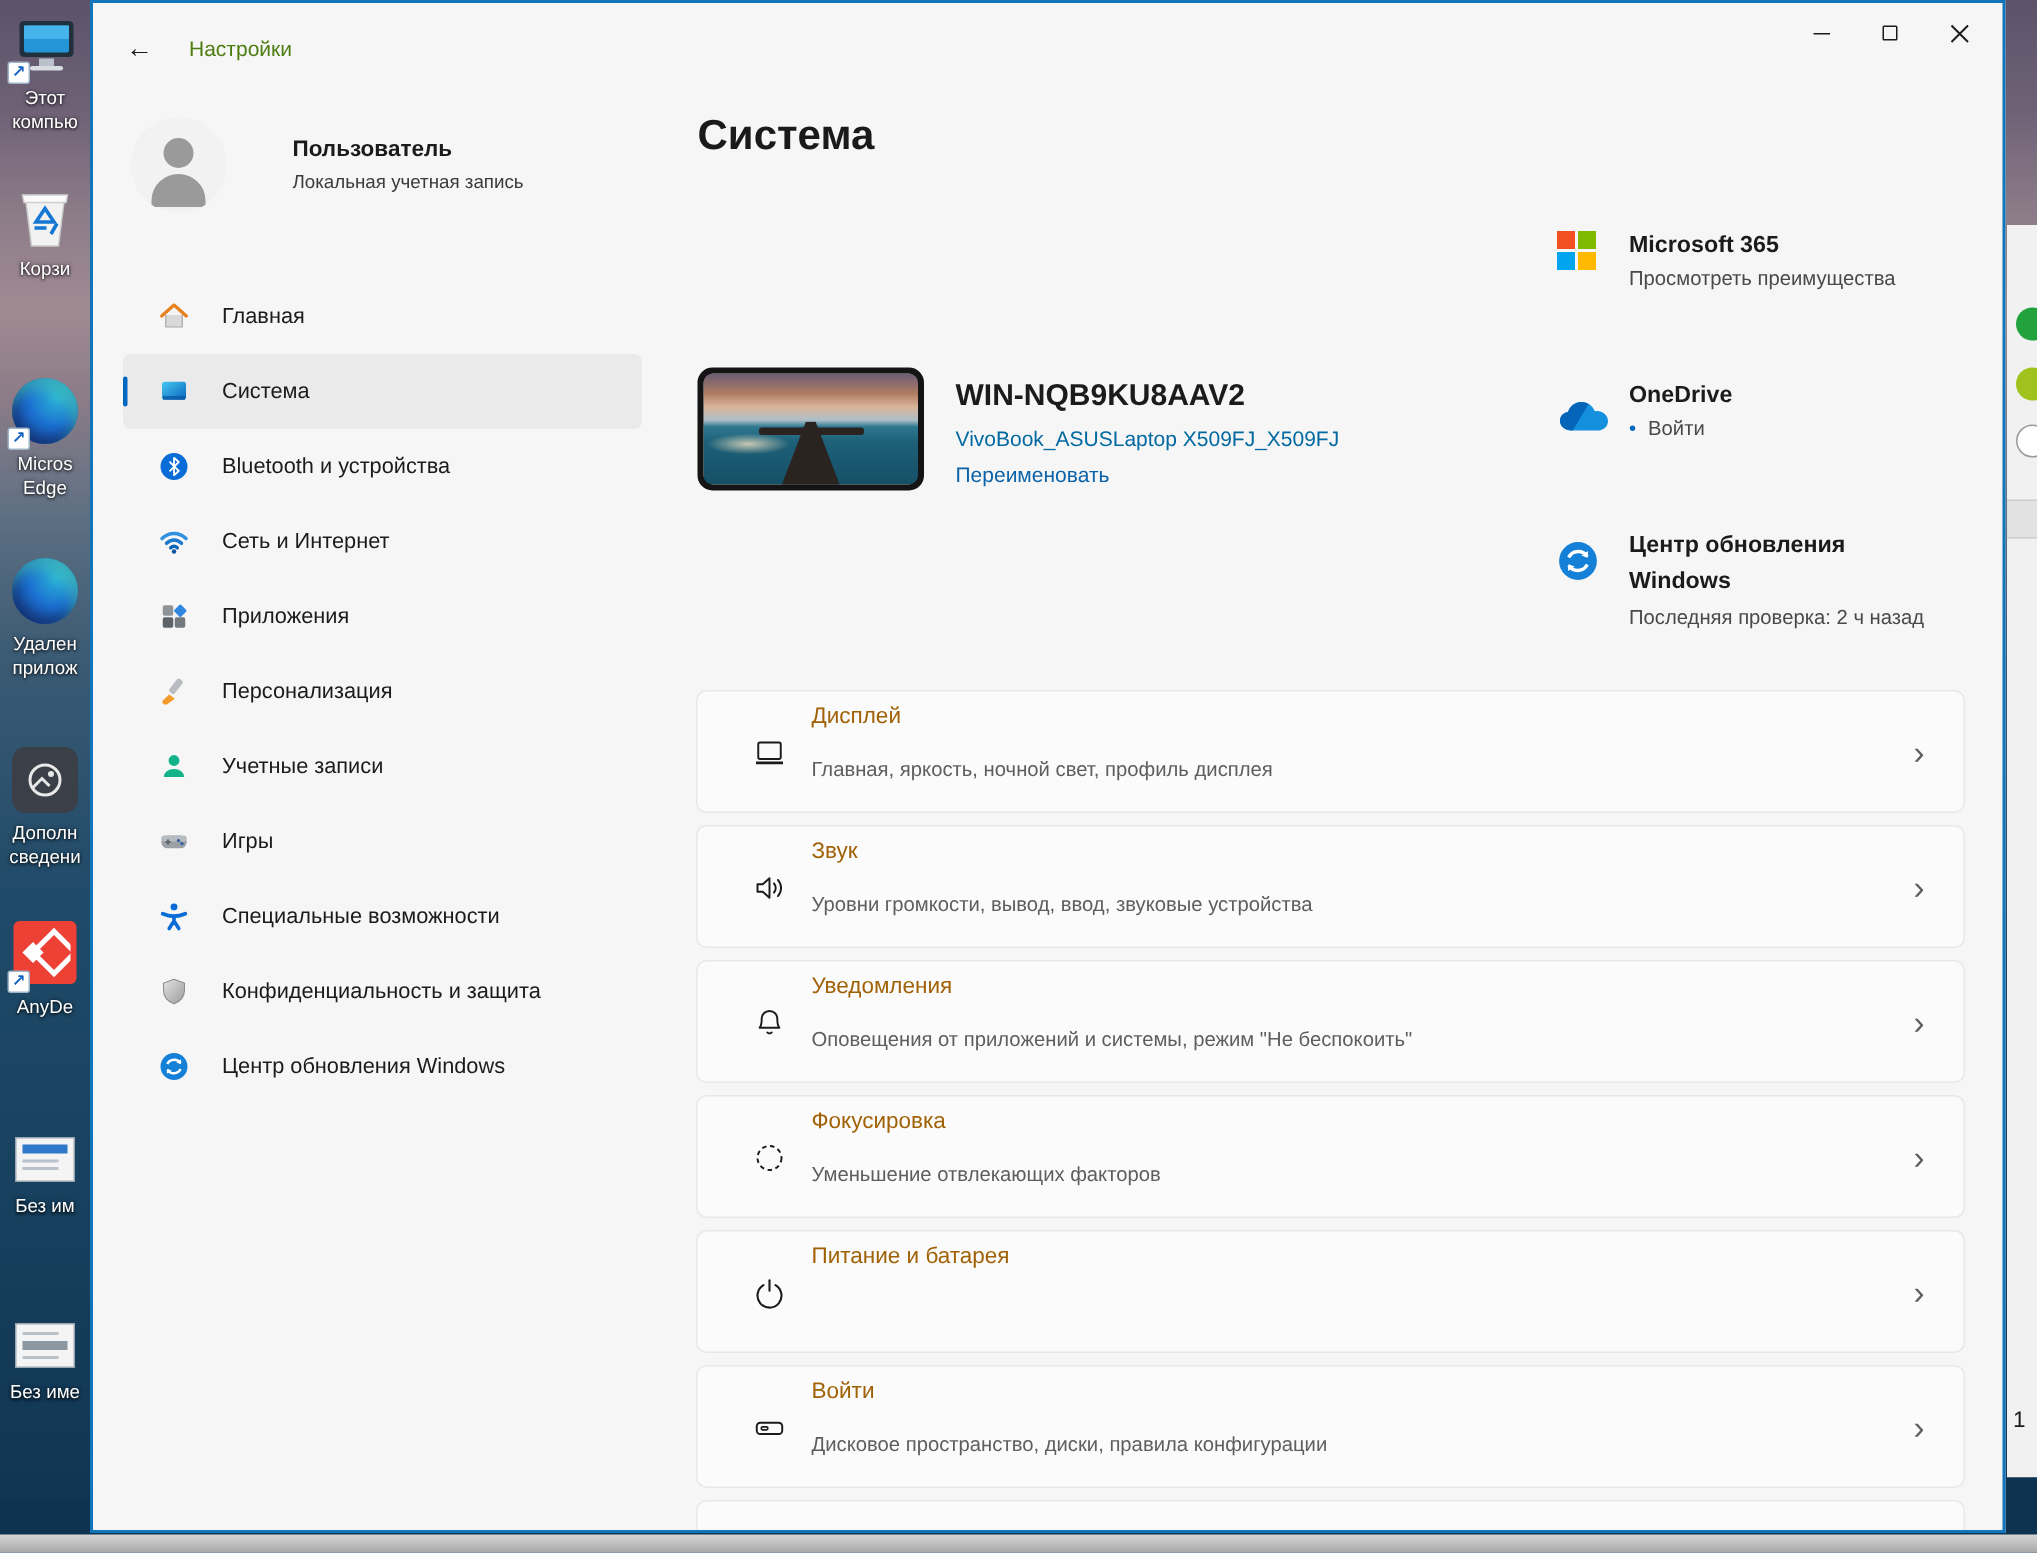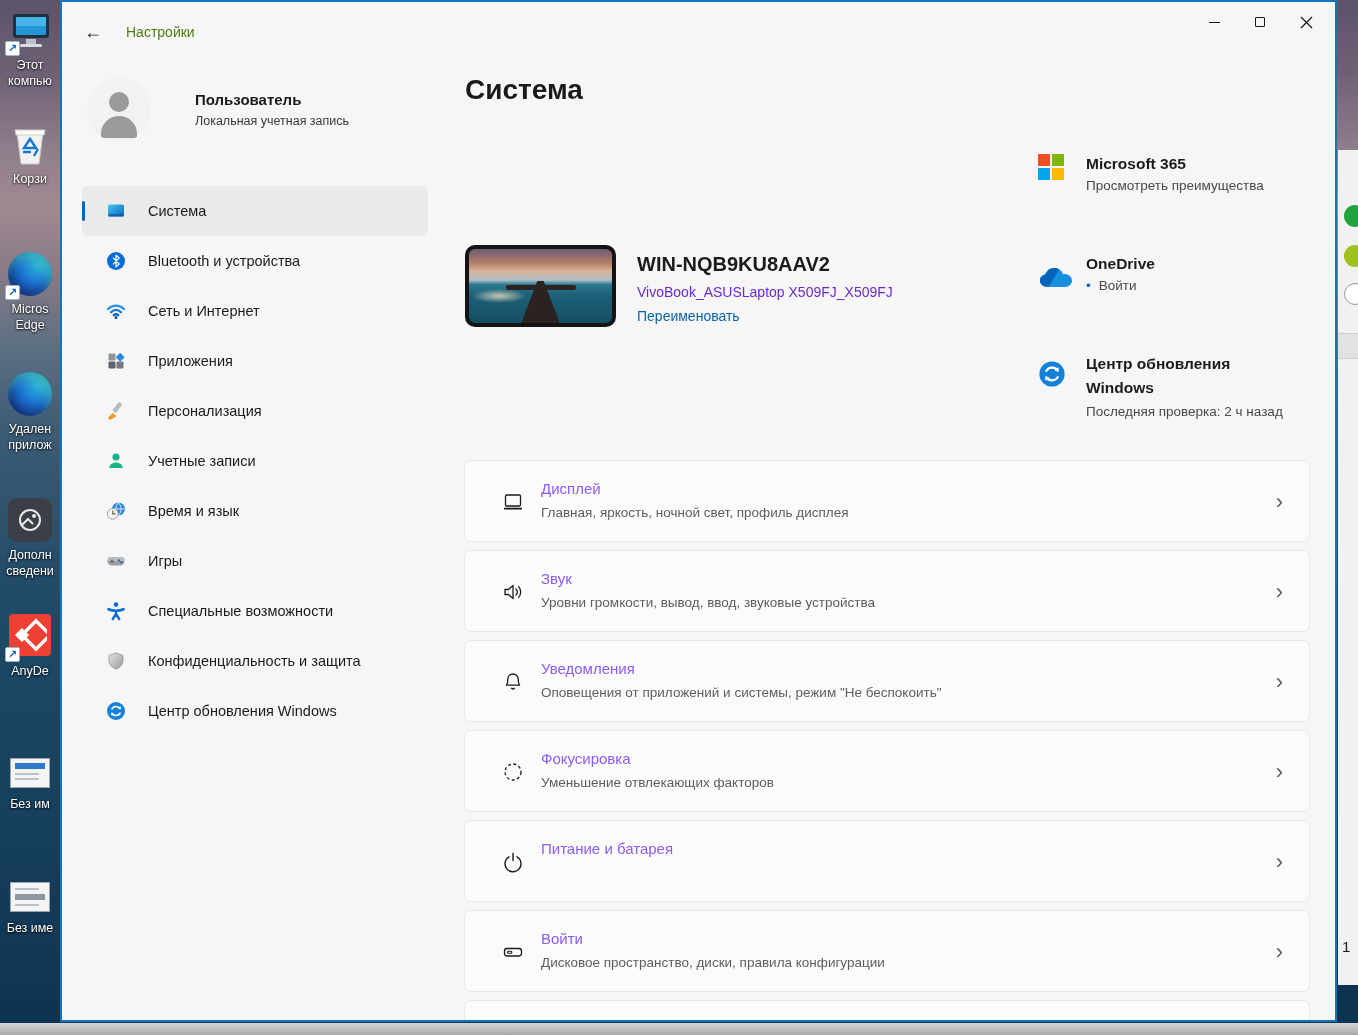--- a/index.html
+++ b/index.html
@@ -113,37 +113,37 @@
       linear-gradient(180deg,#6a5d74 0%, #b07c63 18%, #d9b49a 30%, #aebfc8 42%, #2e7890 48%, #1d6078 62%, #154f66 100%);
   }
   .device-thumb .pier { position:absolute; left:50%; bottom:-2px; width:40px; height:44px;
     transform:translateX(-50%); background:#2a2320;
     clip-path:polygon(42% 0, 58% 0, 100% 100%, 0 100%); }
   .device-thumb .pier2 { position:absolute; left:50%; top:36px; width:70px; height:5px;
     transform:translateX(-50%); background:#2a2320; border-radius:2px; }
   .device-thumb .glow { position:absolute; left:2px; top:40px; width:56px; height:14px;
     background:radial-gradient(ellipse at center,rgba(255,236,200,.75),rgba(255,236,200,0) 70%); }
   .device-name { position:absolute; left:172px; top:8px; font-size:20px; font-weight:600; white-space:nowrap; }
-  .device-model { position:absolute; left:172px; top:39px; font-size:14px; color:#6d28d9; white-space:nowrap; }
+  .device-model { position:absolute; left:172px; top:39px; font-size:14px; color:#0369a1; white-space:nowrap; }
   .device-rename { position:absolute; left:172px; top:63px; font-size:14px; color:#0b62a8; white-space:nowrap; }
 
   
   .promo { position:absolute; width:300px; }
   .promo .p-icon { position:absolute; left:0; top:2px; }
   .promo .p-title { position:absolute; left:48px; top:0; font-size:15.5px; font-weight:600; width:200px; line-height:1.55; }
   .promo .p-sub { position:absolute; left:48px; font-size:13.5px; color:#494949; white-space:nowrap; }
   .m365-grid { display:grid; grid-template-columns:12px 12px; grid-template-rows:12px 12px; gap:2px; }
   .m365-grid i { display:block; }
 
   
   .rows { position:absolute; left:402px; top:458px; width:846px; }
   .row-card { position:relative; height:82px; margin-bottom:8px; background:#fbfbfb;
     border:1px solid #e8e8e8; border-radius:7px; }
   .row-card .r-icon { position:absolute; left:36px; top:29px; width:24px; height:24px; }
-  .row-card .r-title { position:absolute; left:76px; top:19px; font-size:15px; color:#8b5cf6; }
+  .row-card .r-title { position:absolute; left:76px; top:8px; font-size:15px; color:#a16207; }
   .row-card .r-sub { position:absolute; left:76px; top:44px; font-size:13.5px; color:#5e5e5e; white-space:nowrap; }
   .row-card .r-chev { position:absolute; right:26px; top:28px; font-size:22px; color:#5f5f5f; }
 </style>
 </head>
 <body>
 
 <div class="desk-icon" style="top:8px">
   <div class="glyph">
     <svg width="46" height="46" viewBox="0 0 46 46">
       <rect x="6" y="6" width="36" height="24" rx="3" fill="#20303c"></rect>
@@ -266,20 +266,29 @@
     <div class="avatar">
         <div class="head"></div>
         <div class="body"></div>
       </div>
     <div class="user-name">Пользователь</div>
     <div class="user-sub">Локальная учетная запись</div>
   </div>
 
   <div class="nav">
 
+    <div class="nav-item">
+      <span class="ic">
+        <svg width="20" height="20" viewBox="0 0 20 20">
+          <path d="M4.5 9 V17 H15.5 V9" fill="#d9d9d9" stroke="#a8a8a8" stroke-width="0.8"></path>
+          <path d="M1.8 9.6 L10 2.4 L18.2 9.6" fill="none" stroke="#e8821e" stroke-width="2.2" stroke-linecap="round" stroke-linejoin="round"></path>
+        </svg>
+      </span>
+      <span class="nl">Главная</span>
+    </div>
 
     <div class="nav-item selected">
       <span class="ic">
         <svg width="20" height="20" viewBox="0 0 20 20">
           <defs>
               <linearGradient id="gsys" x1="0" y1="0" x2="1" y2="1">
             <stop offset="0" stop-color="#45c8f1"></stop>
                 <stop offset="1" stop-color="#0a64bc"></stop>
               </linearGradient>
             </defs>
@@ -337,31 +346,20 @@
     <div class="nav-item">
       <span class="ic">
         <svg width="20" height="20" viewBox="0 0 20 20">
           <circle cx="10" cy="6" r="3.6" fill="#13b389"></circle>
           <path d="M3.2 17 a6.8 5.4 0 0 1 13.6 0 Z" fill="#13b389"></path>
         </svg>
       </span>
       <span class="nl">Учетные записи</span>
     </div>
 
-    <div class="nav-item">
-      <span class="ic">
-        <svg width="20" height="20" viewBox="0 0 20 20">
-          <circle cx="12.5" cy="8" r="6.5" fill="#2f87e0"></circle>
-          <path d="M6.2 8 h12.6 M12.5 1.6 a9 9 0 0 1 0 12.8 M12.5 1.6 a9 9 0 0 0 0 12.8" fill="none" stroke="#fff" stroke-width="0.9" opacity="0.85"></path>
-          <circle cx="6.8" cy="12.8" r="5.4" fill="#f4f4f4" stroke="#9a9a9a" stroke-width="0.9"></circle>
-          <path d="M6.8 9.8 V12.8 H9.2" fill="none" stroke="#5f5f5f" stroke-width="1.2" stroke-linecap="round"></path>
-        </svg>
-      </span>
-      <span class="nl">Время и язык</span>
-    </div>
 
     <div class="nav-item">
       <span class="ic">
         <svg width="20" height="20" viewBox="0 0 20 20">
           <rect x="1.5" y="6" width="17" height="8.5" rx="4.2" fill="#9aa0a6"></rect>
           <rect x="1.5" y="6" width="17" height="4" rx="2" fill="#b7bcc1"></rect>
           <path d="M6 8.6 v3.4 M4.3 10.3 h3.4" stroke="#5d6369" stroke-width="1.3"></path>
           <circle cx="13" cy="9.4" r="1.1" fill="#2f5f9e"></circle>
             <circle cx="15.3" cy="11.4" r="1.1" fill="#2f5f9e"></circle>
         </svg>

